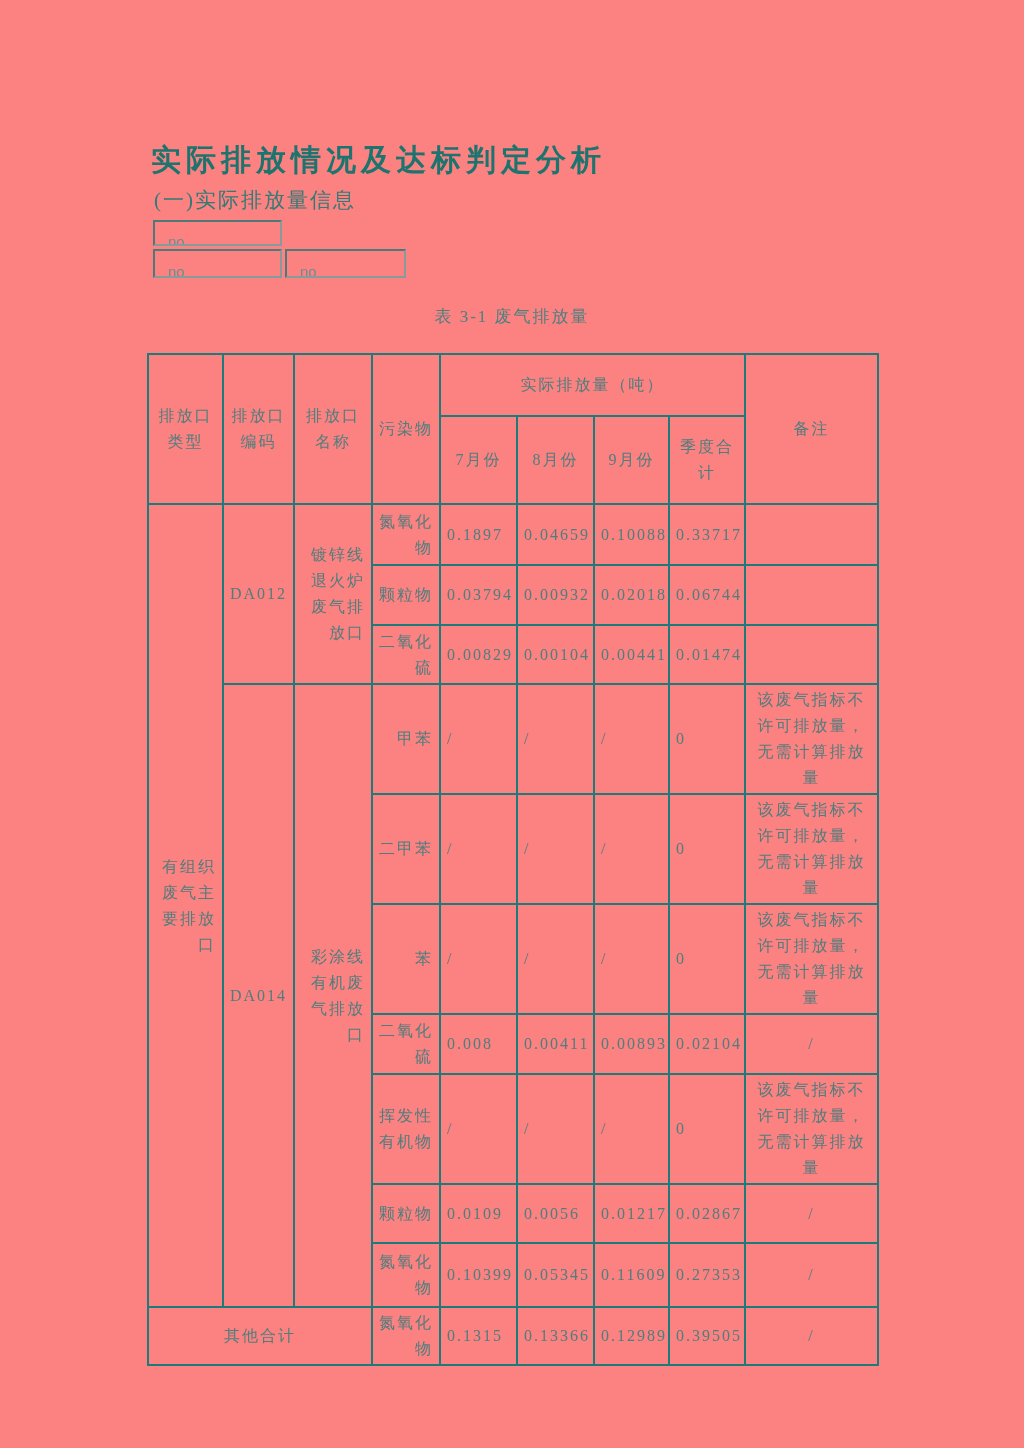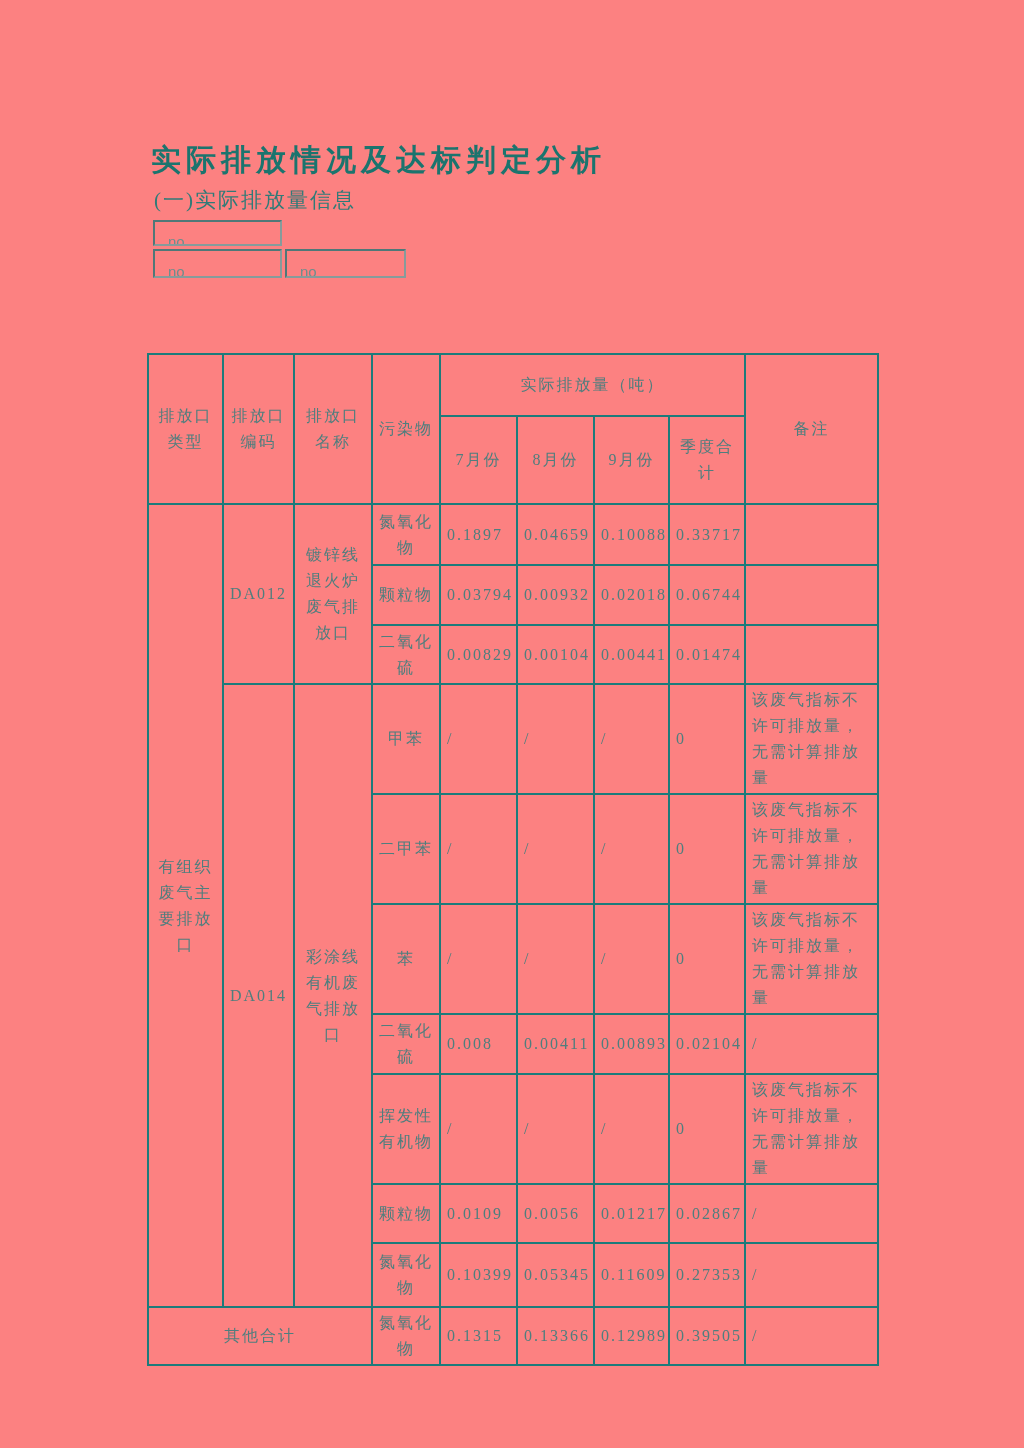--- a/index.html
+++ b/index.html
@@ -54,44 +54,45 @@
     font-size:16px;font-weight:normal;
     color:#4F7E7E;
     letter-spacing:2px;
     line-height:26px;
     vertical-align:middle;
     padding:2px 6px;
     box-sizing:border-box;
     overflow:hidden;
   }
   table.emission th{text-align:center;padding:17px 3px;}
-  td.lft{text-align:center;}
+  td.lft{text-align:right;}
   td.ctr{text-align:center;border-radius:16px;}
   td.val{
     white-space:nowrap;
     font-size:15.5px;
     letter-spacing:1.5px;
     padding-left:7px;
   }
   td.code{letter-spacing:1px;font-size:16px;padding-left:7px;border-radius:25px;}
-  td.remark{font-size:16px;letter-spacing:1.5px;padding:2px 5px;}
+  td.remark{font-size:16px;letter-spacing:1.5px;padding:2px 5px;text-align:center;}
 </style>
 </head>
 <body>
 
 <div id="page">
 
   <div class="doc-title">实际排放情况及达标判定分析</div>
 
   <div class="section-heading">(一)实际排放量信息</div>
 
   <input id="field1" class="fbox" type="text" readonly="" value="no" style="">
   <input id="field2" class="fbox" type="text" readonly="" value="no" style="">
   <input id="field3" class="fbox" type="text" readonly="" value="no" style="">
 
+  <div class="table-caption">表 3-1 废气排放量</div>
 
   <table class="emission">
     <colgroup>
       <col style="width:75px">
         <col style="width:71px">
         <col style="width:78px">
       <col style="width:68px">
         <col style="width:77px">
         <col style="width:77px">
       <col style="width:75px">

